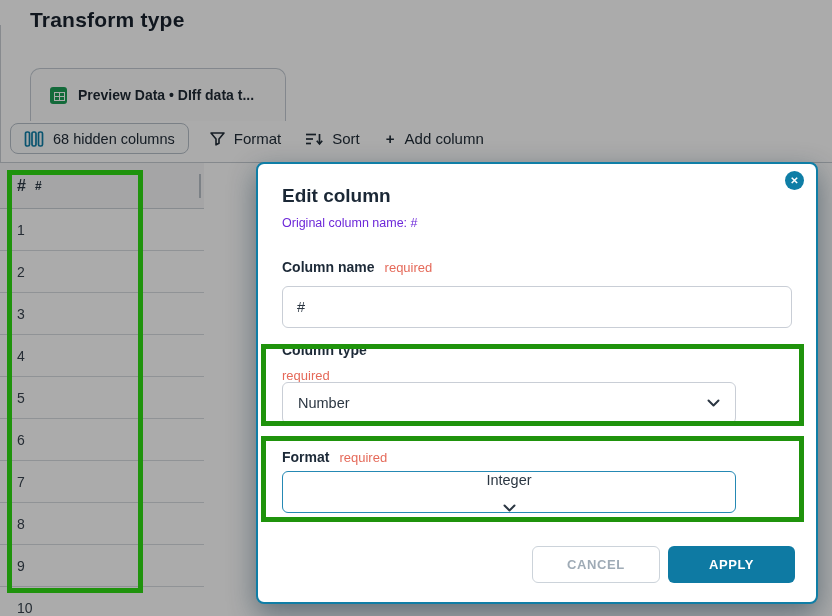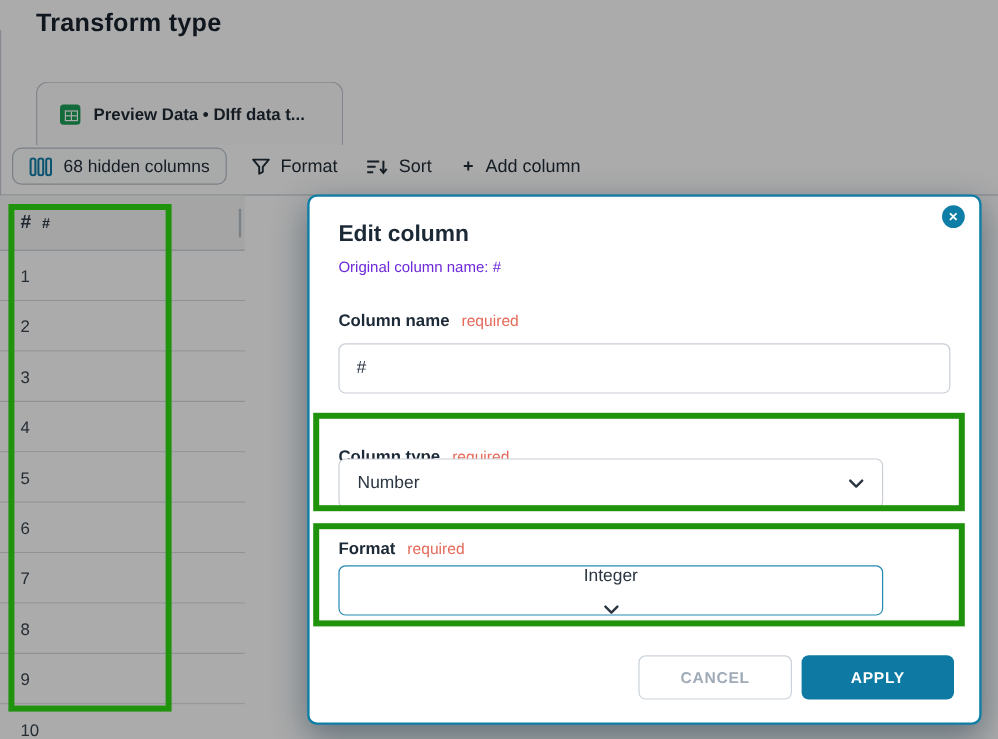--- a/index.html
+++ b/index.html
@@ -178,21 +178,21 @@
     <div class="modal-close">✕</div>
     <div class="modal-title">Edit column</div>
     <div class="modal-subtitle">Original column name: #</div>
 
     <div class="field-label-row" style="top:95px;">
       <span class="field-label">Column name</span>
       <span class="required-tag">required</span>
     </div>
     <input class="text-input" style="top: 122px;" type="text" value="#">
 
-    <div class="field-label-row" style="top:208px;">
+    <div class="field-label-row" style="top:178px;flex-direction:column;">
       <span class="field-label">Column type</span>
       <span class="required-tag">required</span>
     </div>
     <div class="select-box" style="top:218px;">
       <span>Number</span>
       <svg width="13" height="8" viewBox="0 0 13 8">
         <polyline points="1.5,1.5 6.5,6.5 11.5,1.5" fill="none" stroke="#2b3642" stroke-width="2" stroke-linecap="round" stroke-linejoin="round"></polyline>
       </svg>
     </div>
 

